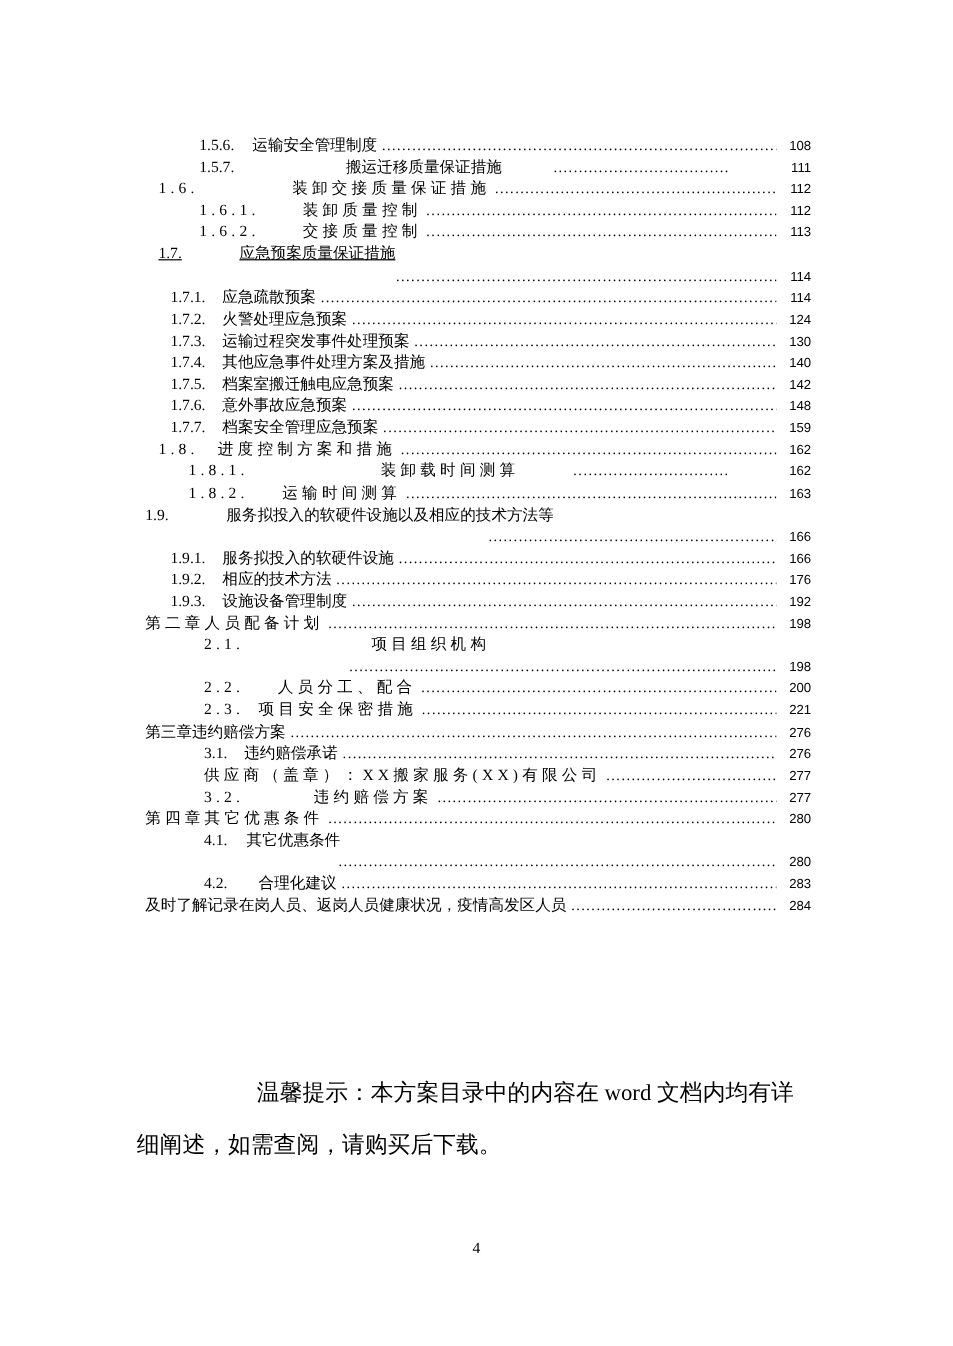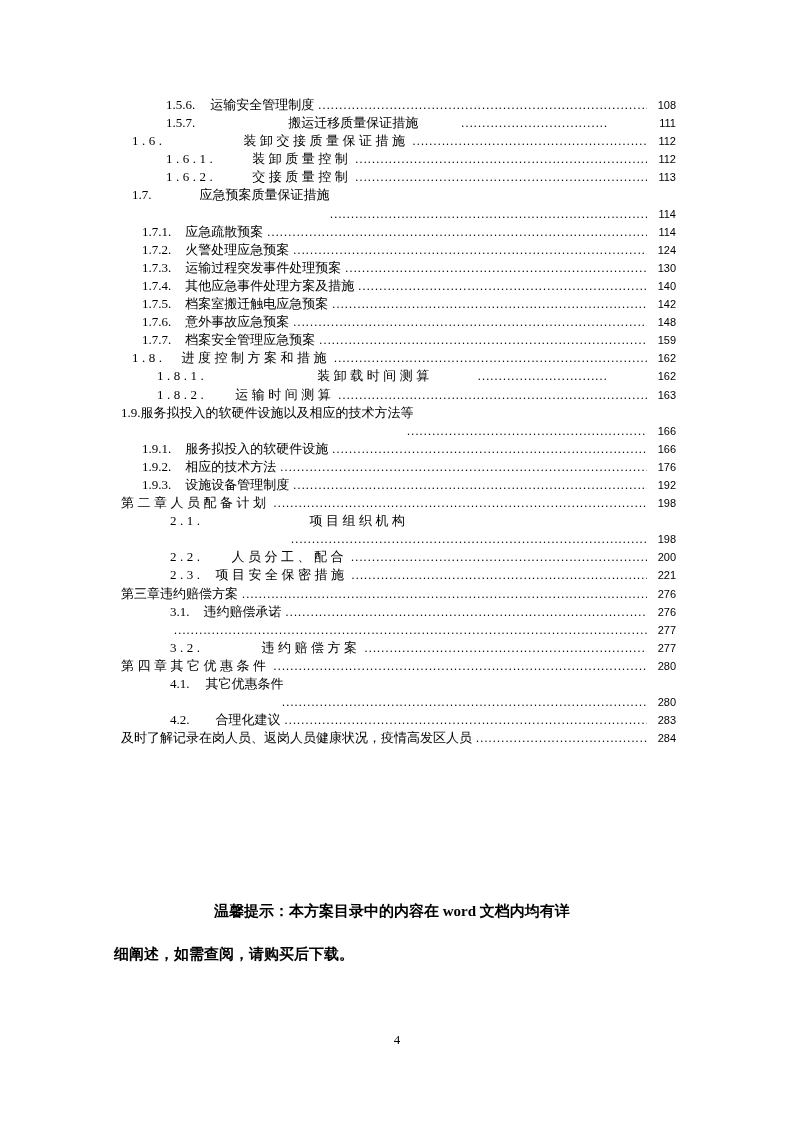--- a/index.html
+++ b/index.html
@@ -40,39 +40,39 @@
     flex:0 0 auto;
     font-family:"Liberation Sans", sans-serif;
     font-size:11px;
     min-width:26px;
     text-align:right;
   }
   .notice {
     position:absolute;
     left:114px; top:890px;
     width:568px;
-    font-weight:bold;
-    font-size:15px;
+    font-weight:normal;
+    font-size:19px;
     line-height:43px;
   }
   .notice .l1 { text-indent:100px; }
   .footer {
     position:absolute;
     left:0; top:1032px;
     width:100%;
     text-align:center;
     font-size:13px;
   }
 </style>
 </head>
 <body>
 
 <div class="page">
   <div class="toc">
-      <div class="row" style="padding-left: 45px;">
+      <div class="row" style="padding-left: 45px; margin-top: 16px;">
         <span class="num">1.5.6.</span>
         <span class="tab" style="width: 15px;"></span>
         <span class="title">运输安全管理制度</span>
         <span class="leader">............................................................................................................................................................................................................................................................................................................</span>
         <span class="pg">108</span>
       </div>
       <div class="row" style="padding-left: 45px; gap: 39px;">
         <span class="num">1.5.7.</span>
         <span class="tab" style="width: 15px;"></span>
         <span class="title">搬运迁移质量保证措施</span>
@@ -93,21 +93,21 @@
         <span class="leader">............................................................................................................................................................................................................................................................................................................</span>
         <span class="pg">112</span>
       </div>
       <div class="row sp" style="padding-left: 45px;">
         <span class="num">1.6.2.</span>
         <span class="tab" style="width: 36px;"></span>
         <span class="title">交接质量控制</span>
         <span class="leader">............................................................................................................................................................................................................................................................................................................</span>
         <span class="pg">113</span>
       </div>
-      <div class="row" style="padding-left: 11px;">
+      <div class="row" style="padding-left: 11px; text-decoration: underline;">
         <span class="num">1.7.</span>
         <span class="tab" style="width: 48px;"></span>
         <span class="title">应急预案质量保证措施</span>
       </div>
       <div class="row" style="padding-left: 205px;">
         <span class="leader">............................................................................................................................................................................................................................................................................................................</span>
         <span class="pg">114</span>
       </div>
       <div class="row" style="padding-left: 21px;">
         <span class="num">1.7.1.</span>
@@ -172,21 +172,21 @@
         <span class="leader">............................................................................................................................................................................................................................................................................................................</span>
         <span class="pg">162</span>
       </div>
       <div class="row sp" style="padding-left: 36px;">
         <span class="num">1.8.2.</span>
         <span class="tab" style="width: 28px;"></span>
         <span class="title">运输时间测算</span>
         <span class="leader">............................................................................................................................................................................................................................................................................................................</span>
         <span class="pg">163</span>
       </div>
-      <div class="row" style="padding-left: 0px;">
+      <div class="row" style="padding-left: 0px; gap: 48px;">
         <span class="num">1.9.</span>
         <span class="title">服务拟投入的软硬件设施以及相应的技术方法等</span>
       </div>
       <div class="row" style="padding-left: 282px;">
         <span class="leader">............................................................................................................................................................................................................................................................................................................</span>
         <span class="pg">166</span>
       </div>
       <div class="row" style="padding-left: 21px;">
         <span class="num">1.9.1.</span>
         <span class="tab" style="width: 14px;"></span>
@@ -244,20 +244,21 @@
         <span class="pg">276</span>
       </div>
       <div class="row" style="padding-left: 49px;">
         <span class="num">3.1.</span>
         <span class="tab" style="width: 14px;"></span>
         <span class="title">违约赔偿承诺</span>
         <span class="leader">............................................................................................................................................................................................................................................................................................................</span>
         <span class="pg">276</span>
       </div>
       <div class="row sp" style="padding-left: 49px;">
+        <span class="title">供应商（盖章）：XX搬家服务(XX)有限公司</span>
         <span class="leader">............................................................................................................................................................................................................................................................................................................</span>
         <span class="pg">277</span>
       </div>
       <div class="row sp" style="padding-left: 49px;">
         <span class="num">3.2.</span>
         <span class="tab" style="width: 58px;"></span>
         <span class="title">违约赔偿方案</span>
         <span class="leader">............................................................................................................................................................................................................................................................................................................</span>
         <span class="pg">277</span>
       </div>

